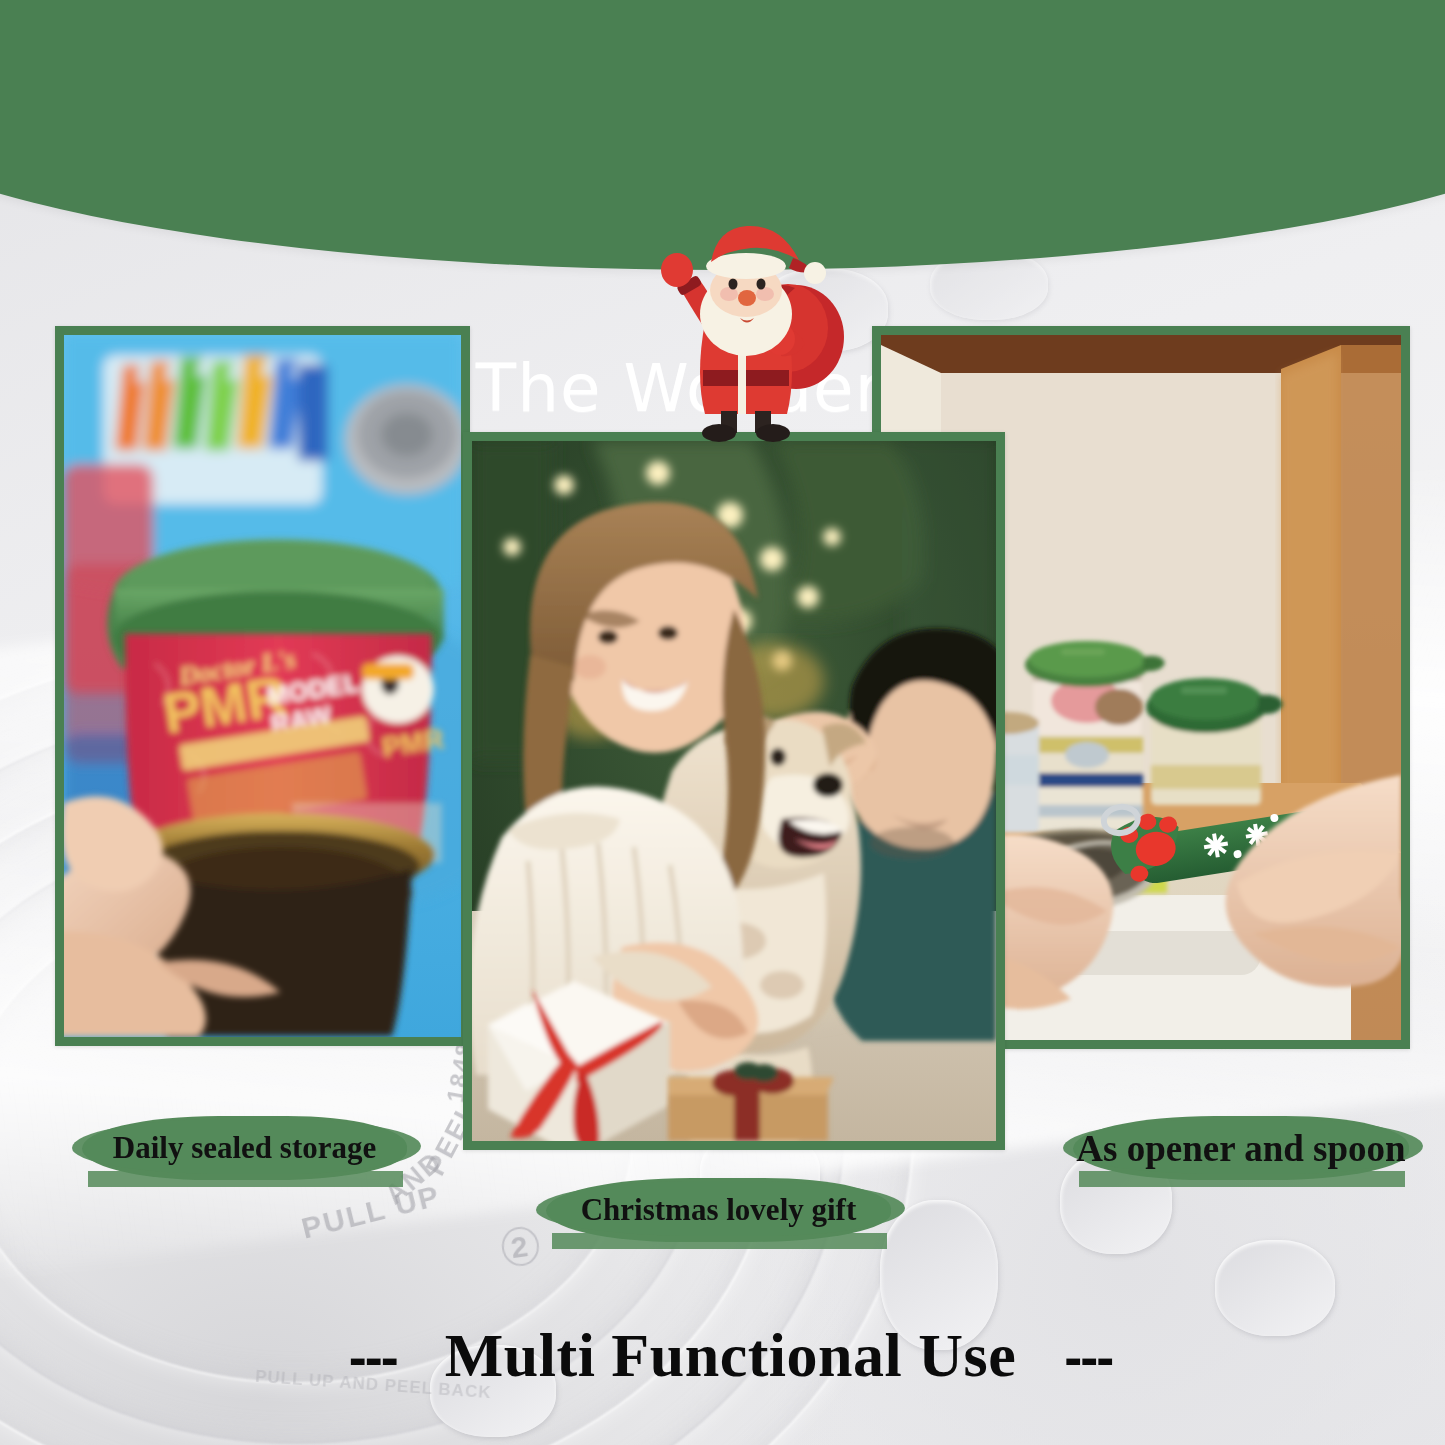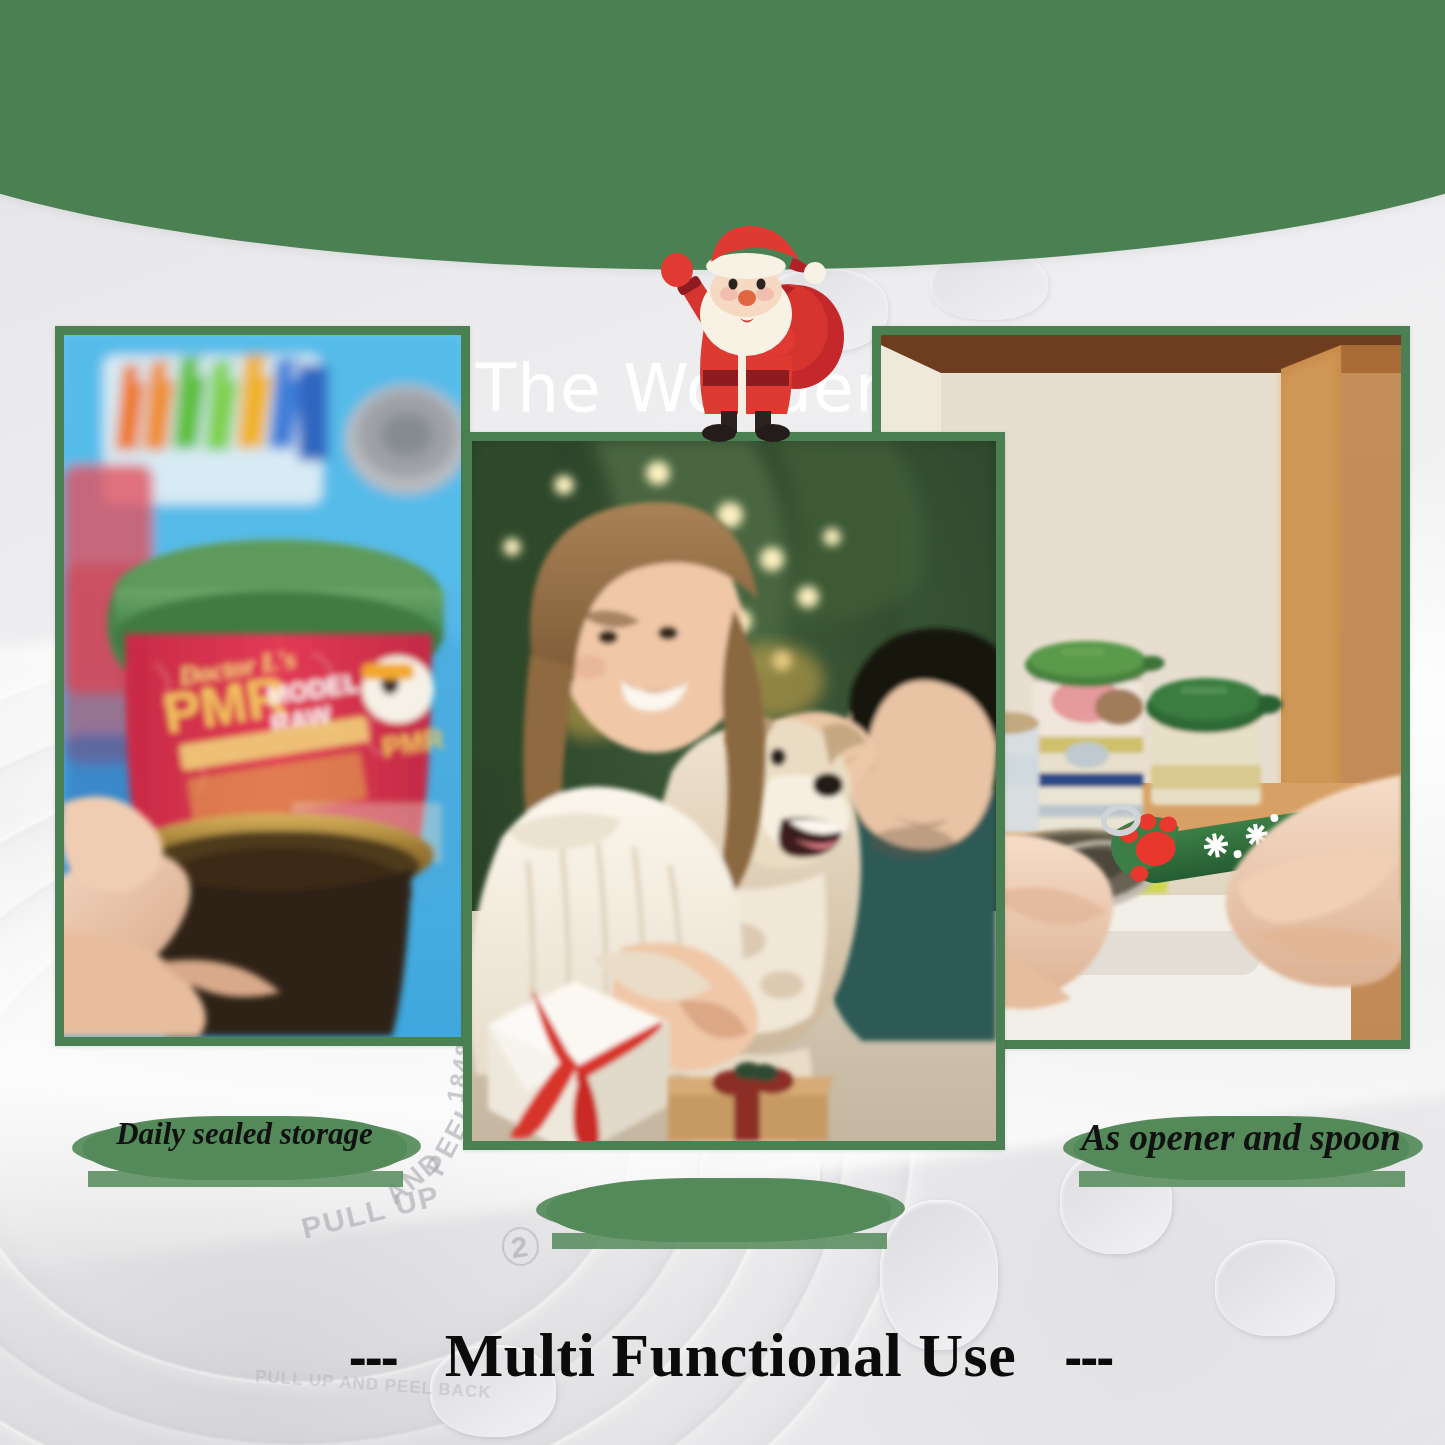--- a/index.html
+++ b/index.html
@@ -72,24 +72,23 @@
     border:9px solid #4a8052;background:#cfd6da;overflow:hidden;
     box-shadow:0 1px 4px rgba(0,0,0,.12);
   }
   .panel-left{left:55px;top:326px;width:415px;height:720px;z-index:3;}
   .panel-right{left:872px;top:326px;width:538px;height:723px;z-index:3;}
   .panel-center{left:463px;top:432px;width:542px;height:718px;z-index:6;}
   .pimg{position:absolute;inset:0;overflow:hidden;}
 
   
   .chip{
-    position:absolute;display:flex;align-items:flex-start;justify-content:center;
+    position:absolute;display:flex;align-items:center;justify-content:center;
     color:#111;font-family:"Liberation Serif", serif;font-weight:700;
     z-index:9;
-    font-style:italic;
   }
   .chip .brush{
     position:absolute;inset:0;background:#558a5a;
     border-radius:48% 42% 46% 44%/58% 54% 52% 56%;
     filter:blur(.4px);
   }
   .chip .brush::before{
     content:"";position:absolute;left:-10px;right:-14px;top:3px;bottom:6px;
     background:#558a5a;border-radius:50% 46% 44% 50%/60% 56% 58% 54%;
     opacity:.92;
@@ -621,20 +620,21 @@
       </svg>
     </div>
   </div>
 
   <div class="chip chip-left">
     <div class="brush"></div>
     <span class="lbl">Daily sealed storage</span>
   </div>
   <div class="chip chip-center">
     <div class="brush"></div>
+    <span class="lbl">Christmas lovely gift</span>
   </div>
   <div class="chip chip-right">
     <div class="brush"></div>
     <span class="lbl">As opener and spoon</span>
   </div>
 
   <div class="footer">
     <span class="dashes">---</span>
     &nbsp;&nbsp;<span>Multi Functional Use</span>&nbsp;&nbsp;
     <span class="dashes">---</span>

